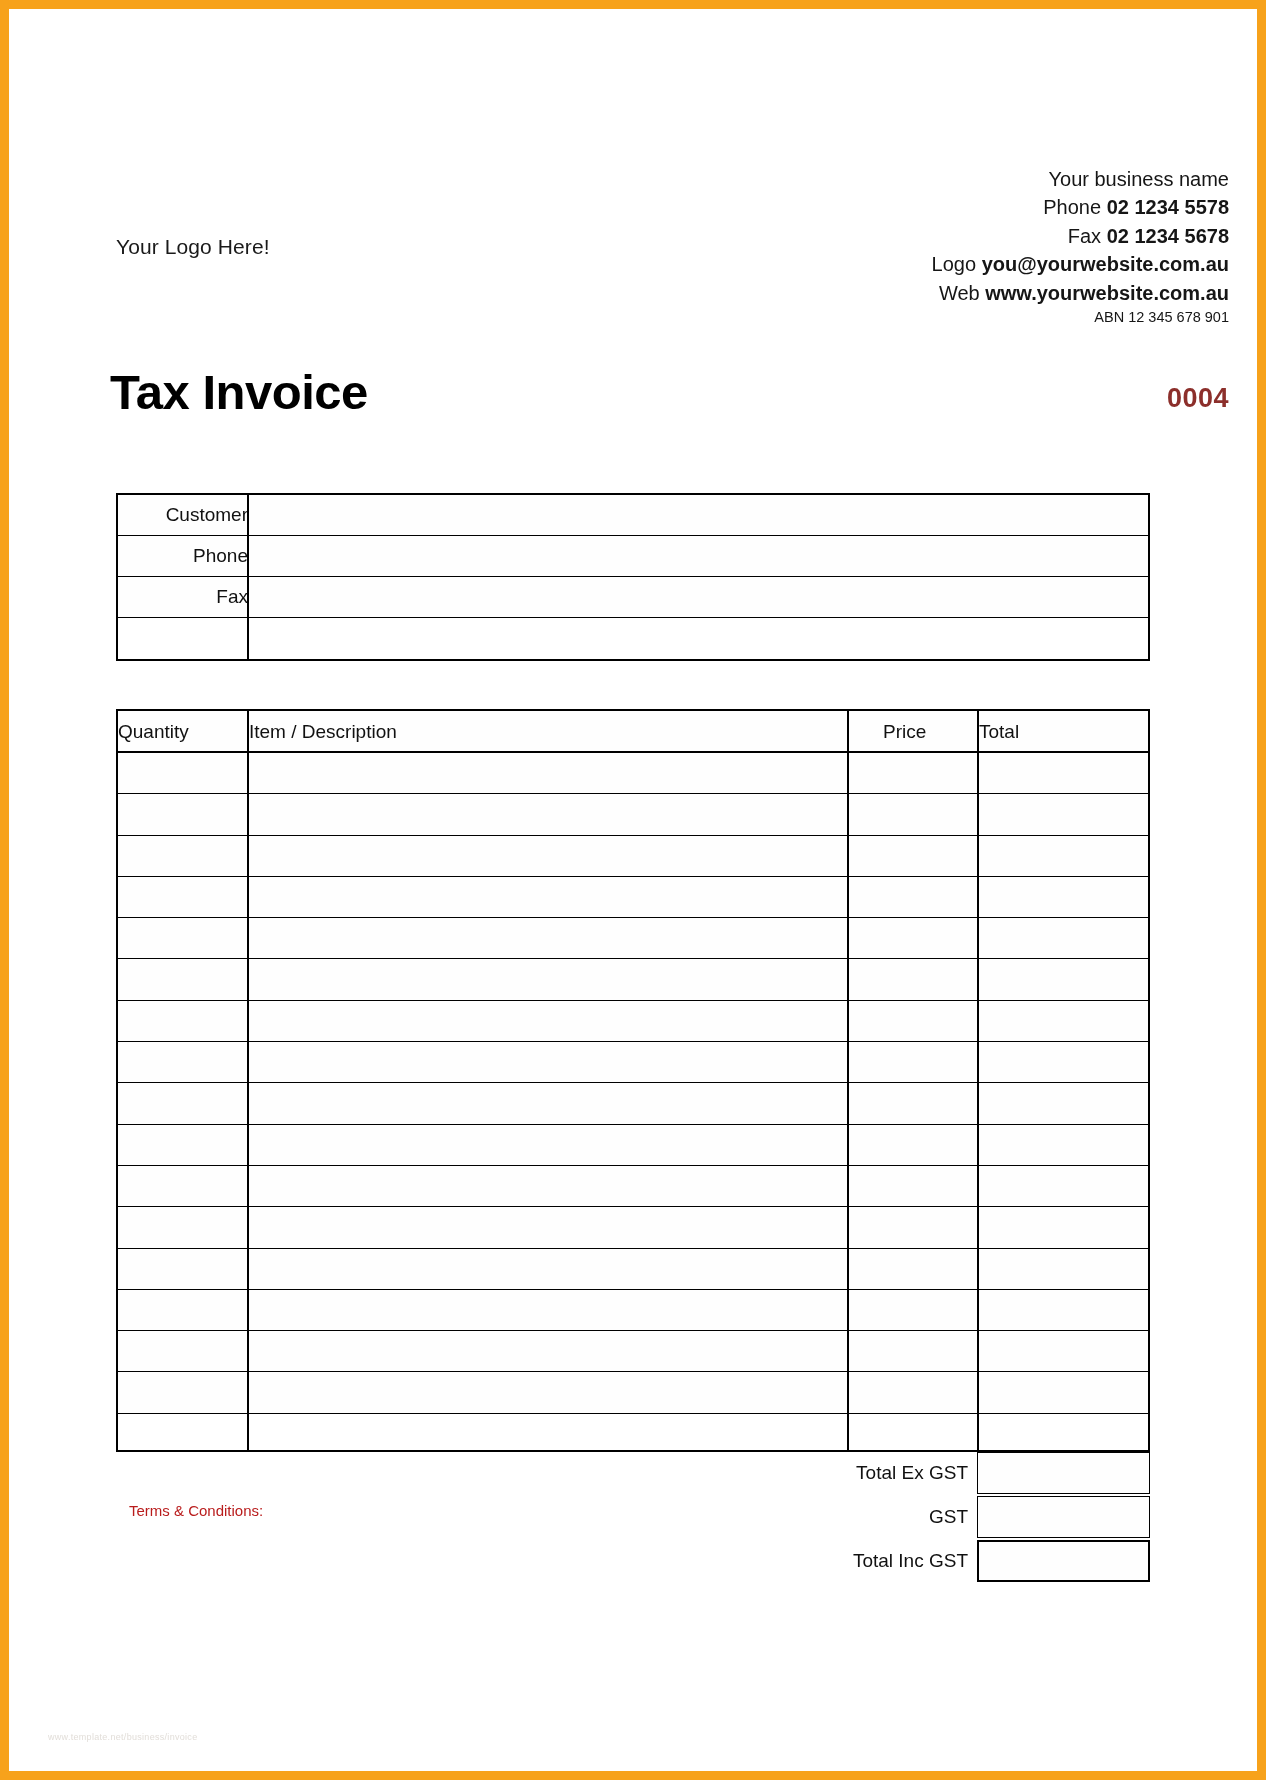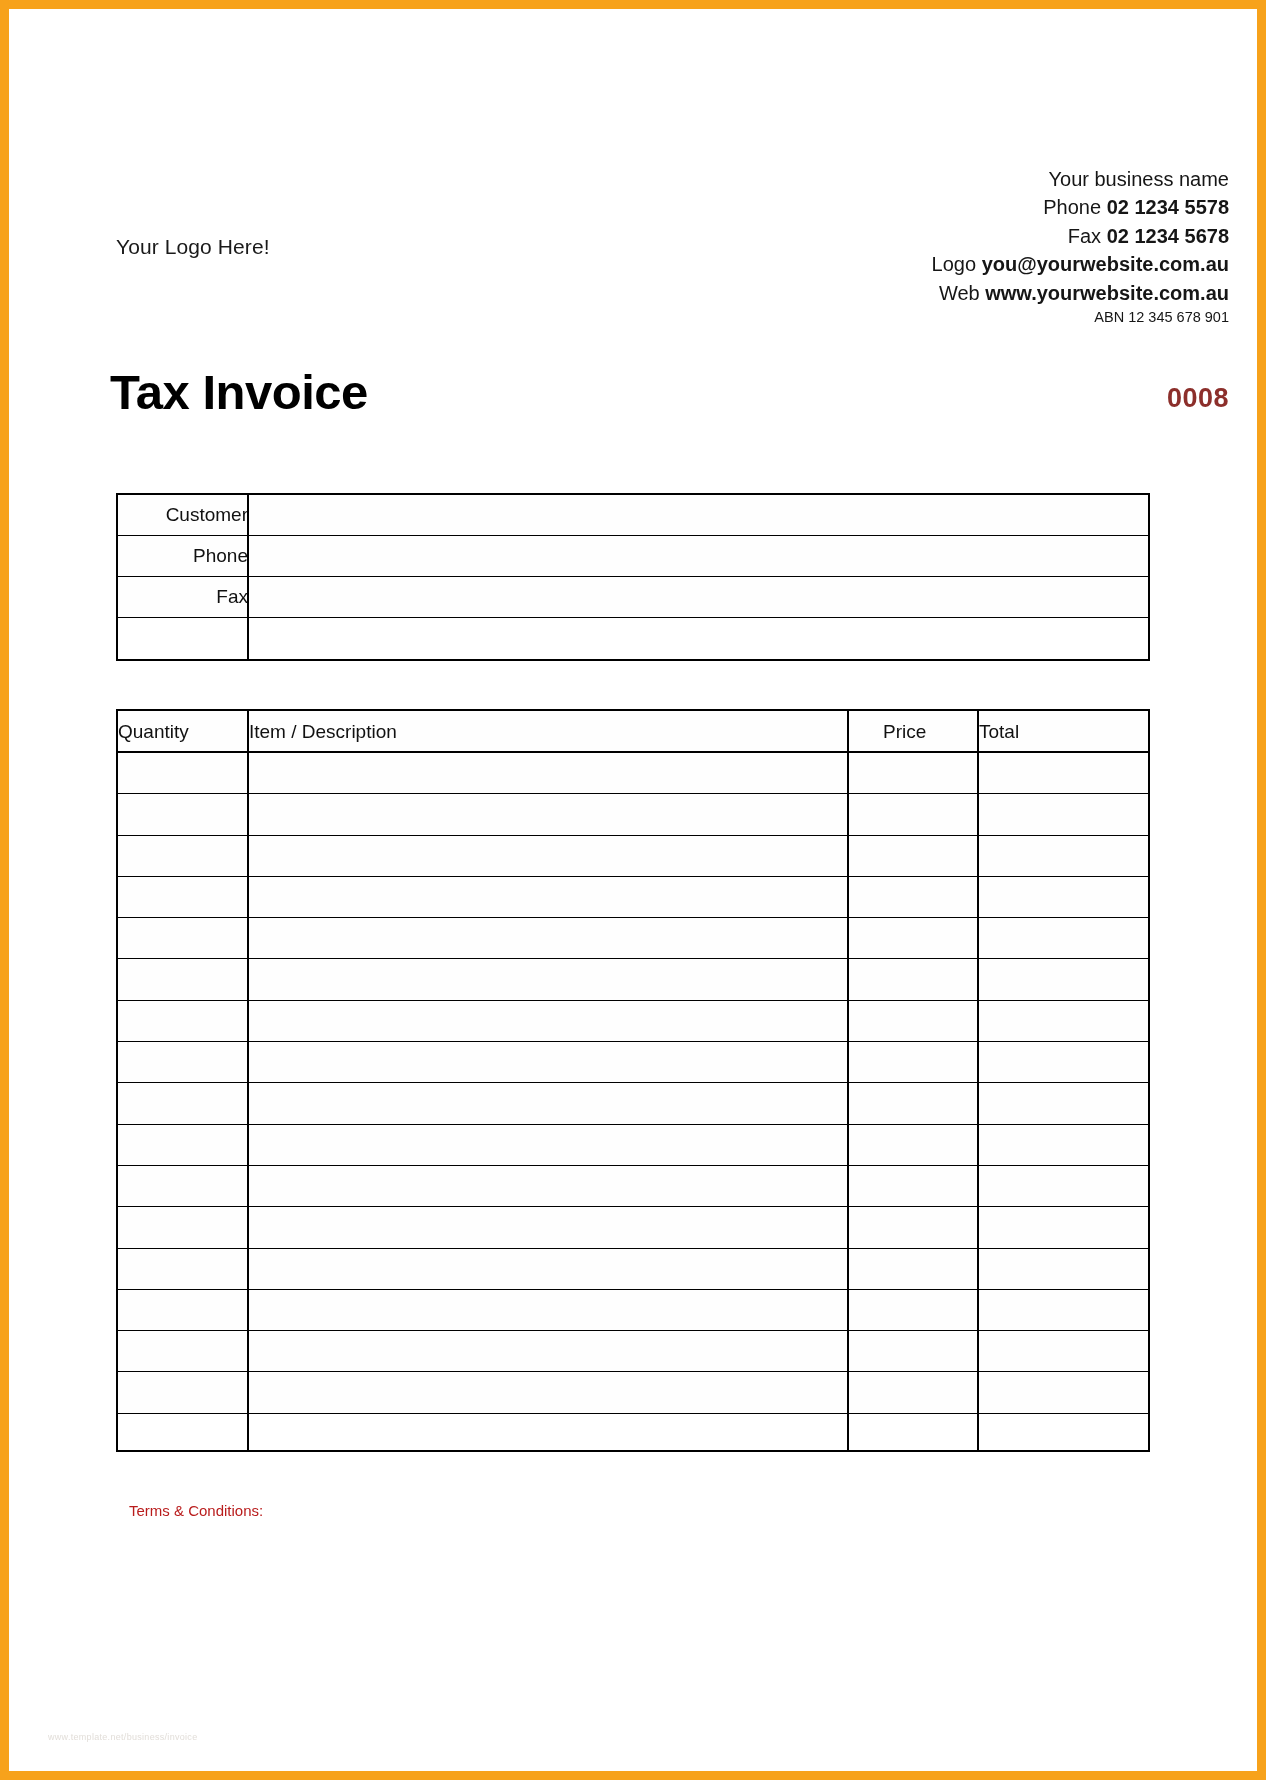--- a/index.html
+++ b/index.html
@@ -266,21 +266,21 @@
         <b>you@yourwebsite.com.au</b>
       </div>
       <div class="bline">
         <span>Web</span>
         <b>www.yourwebsite.com.au</b>
       </div>
       <div class="abn">ABN 12 345 678 901</div>
     </div>
 
     <div id="invoice-title">Tax Invoice</div>
-    <div id="invoice-number">0008</div>
+    <div id="invoice-number">0004</div>
 
     <table class="grid" id="customer-table">
       <tbody id="customer-body">
           <tr>
             <td class="label">Customer</td>
             <td class="value"></td>
           </tr>
           <tr>
             <td class="label">Phone</td>
             <td class="value"></td>
@@ -401,19 +401,33 @@
             <td class="c-total"></td>
           </tr>
         </tbody>
     </table>
     <div id="items-outer"></div>
     <div id="items-header-rule"></div>
     <div id="items-vline-1"></div>
     <div id="items-vline-2"></div>
     <div id="items-vline-3"></div>
 
+    <div id="totals">
+        <div class="total-row">
+          <div class="total-label">Total Ex GST</div>
+          <div class="total-box"></div>
+        </div>
+        <div class="total-row">
+          <div class="total-label">GST</div>
+          <div class="total-box"></div>
+        </div>
+        <div class="total-row">
+          <div class="total-label">Total Inc GST</div>
+          <div class="total-box strong"></div>
+        </div>
+      </div>
 
     <div id="terms-label">Terms &amp; Conditions:</div>
 
     <div id="watermark">www.template.net/business/invoice</div>
 
   </div>
 </div>
 
 </body></html>

